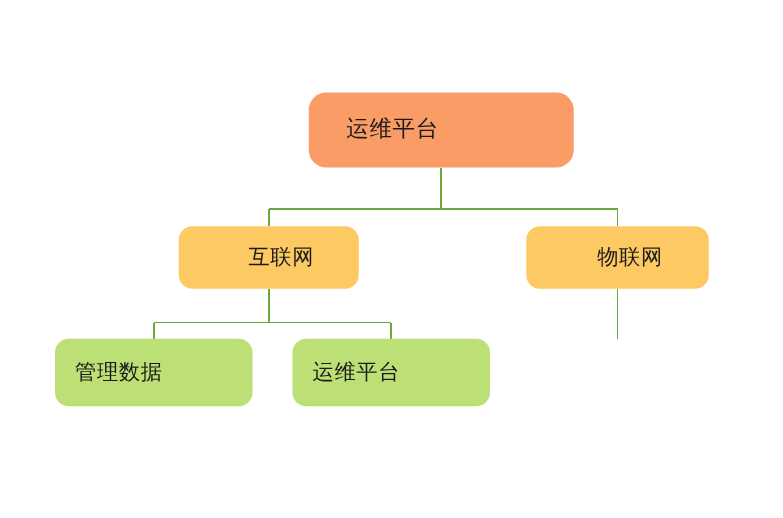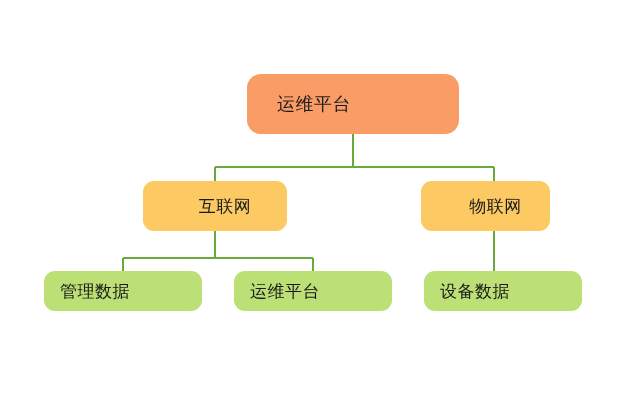--- a/index.html
+++ b/index.html
@@ -58,25 +58,25 @@
     top: 181px;
     height: 50px;
     background: #FDC963;
     border-radius: 11px;
     justify-content: center;
   }
   .lvl2 .node-label {
     padding-left: 20px;
   }
   .lvl2-a { left: 143px; width: 144px; }
-  .lvl2-b { left: 421px; width: 129px; }
+  .lvl2-b { left: 421px; width: 146px; }
   
   .lvl3 {
     top: 271px;
-    height: 40px;
+    height: 54px;
     background: #BCE075;
     border-radius: 11px;
   }
   .lvl3 .node-label {
     padding-left: 16px;
   }
   .lvl3-a { left: 44px;  width: 158px; }
   .lvl3-b { left: 234px; width: 158px; }
   .lvl3-c { left: 424px; width: 158px; }
 </style>
@@ -112,17 +112,14 @@
   <div class="node lvl2 lvl2-b">
     <span class="node-label">物联网</span>
   </div>
 
   <div class="node lvl3 lvl3-a">
     <span class="node-label">管理数据</span>
   </div>
   <div class="node lvl3 lvl3-b">
     <span class="node-label">运维平台</span>
   </div>
-  <div class="node lvl3 lvl3-c">
-    <span class="node-label">设备数据</span>
-  </div>
 
 </div>
 
 </body></html>

